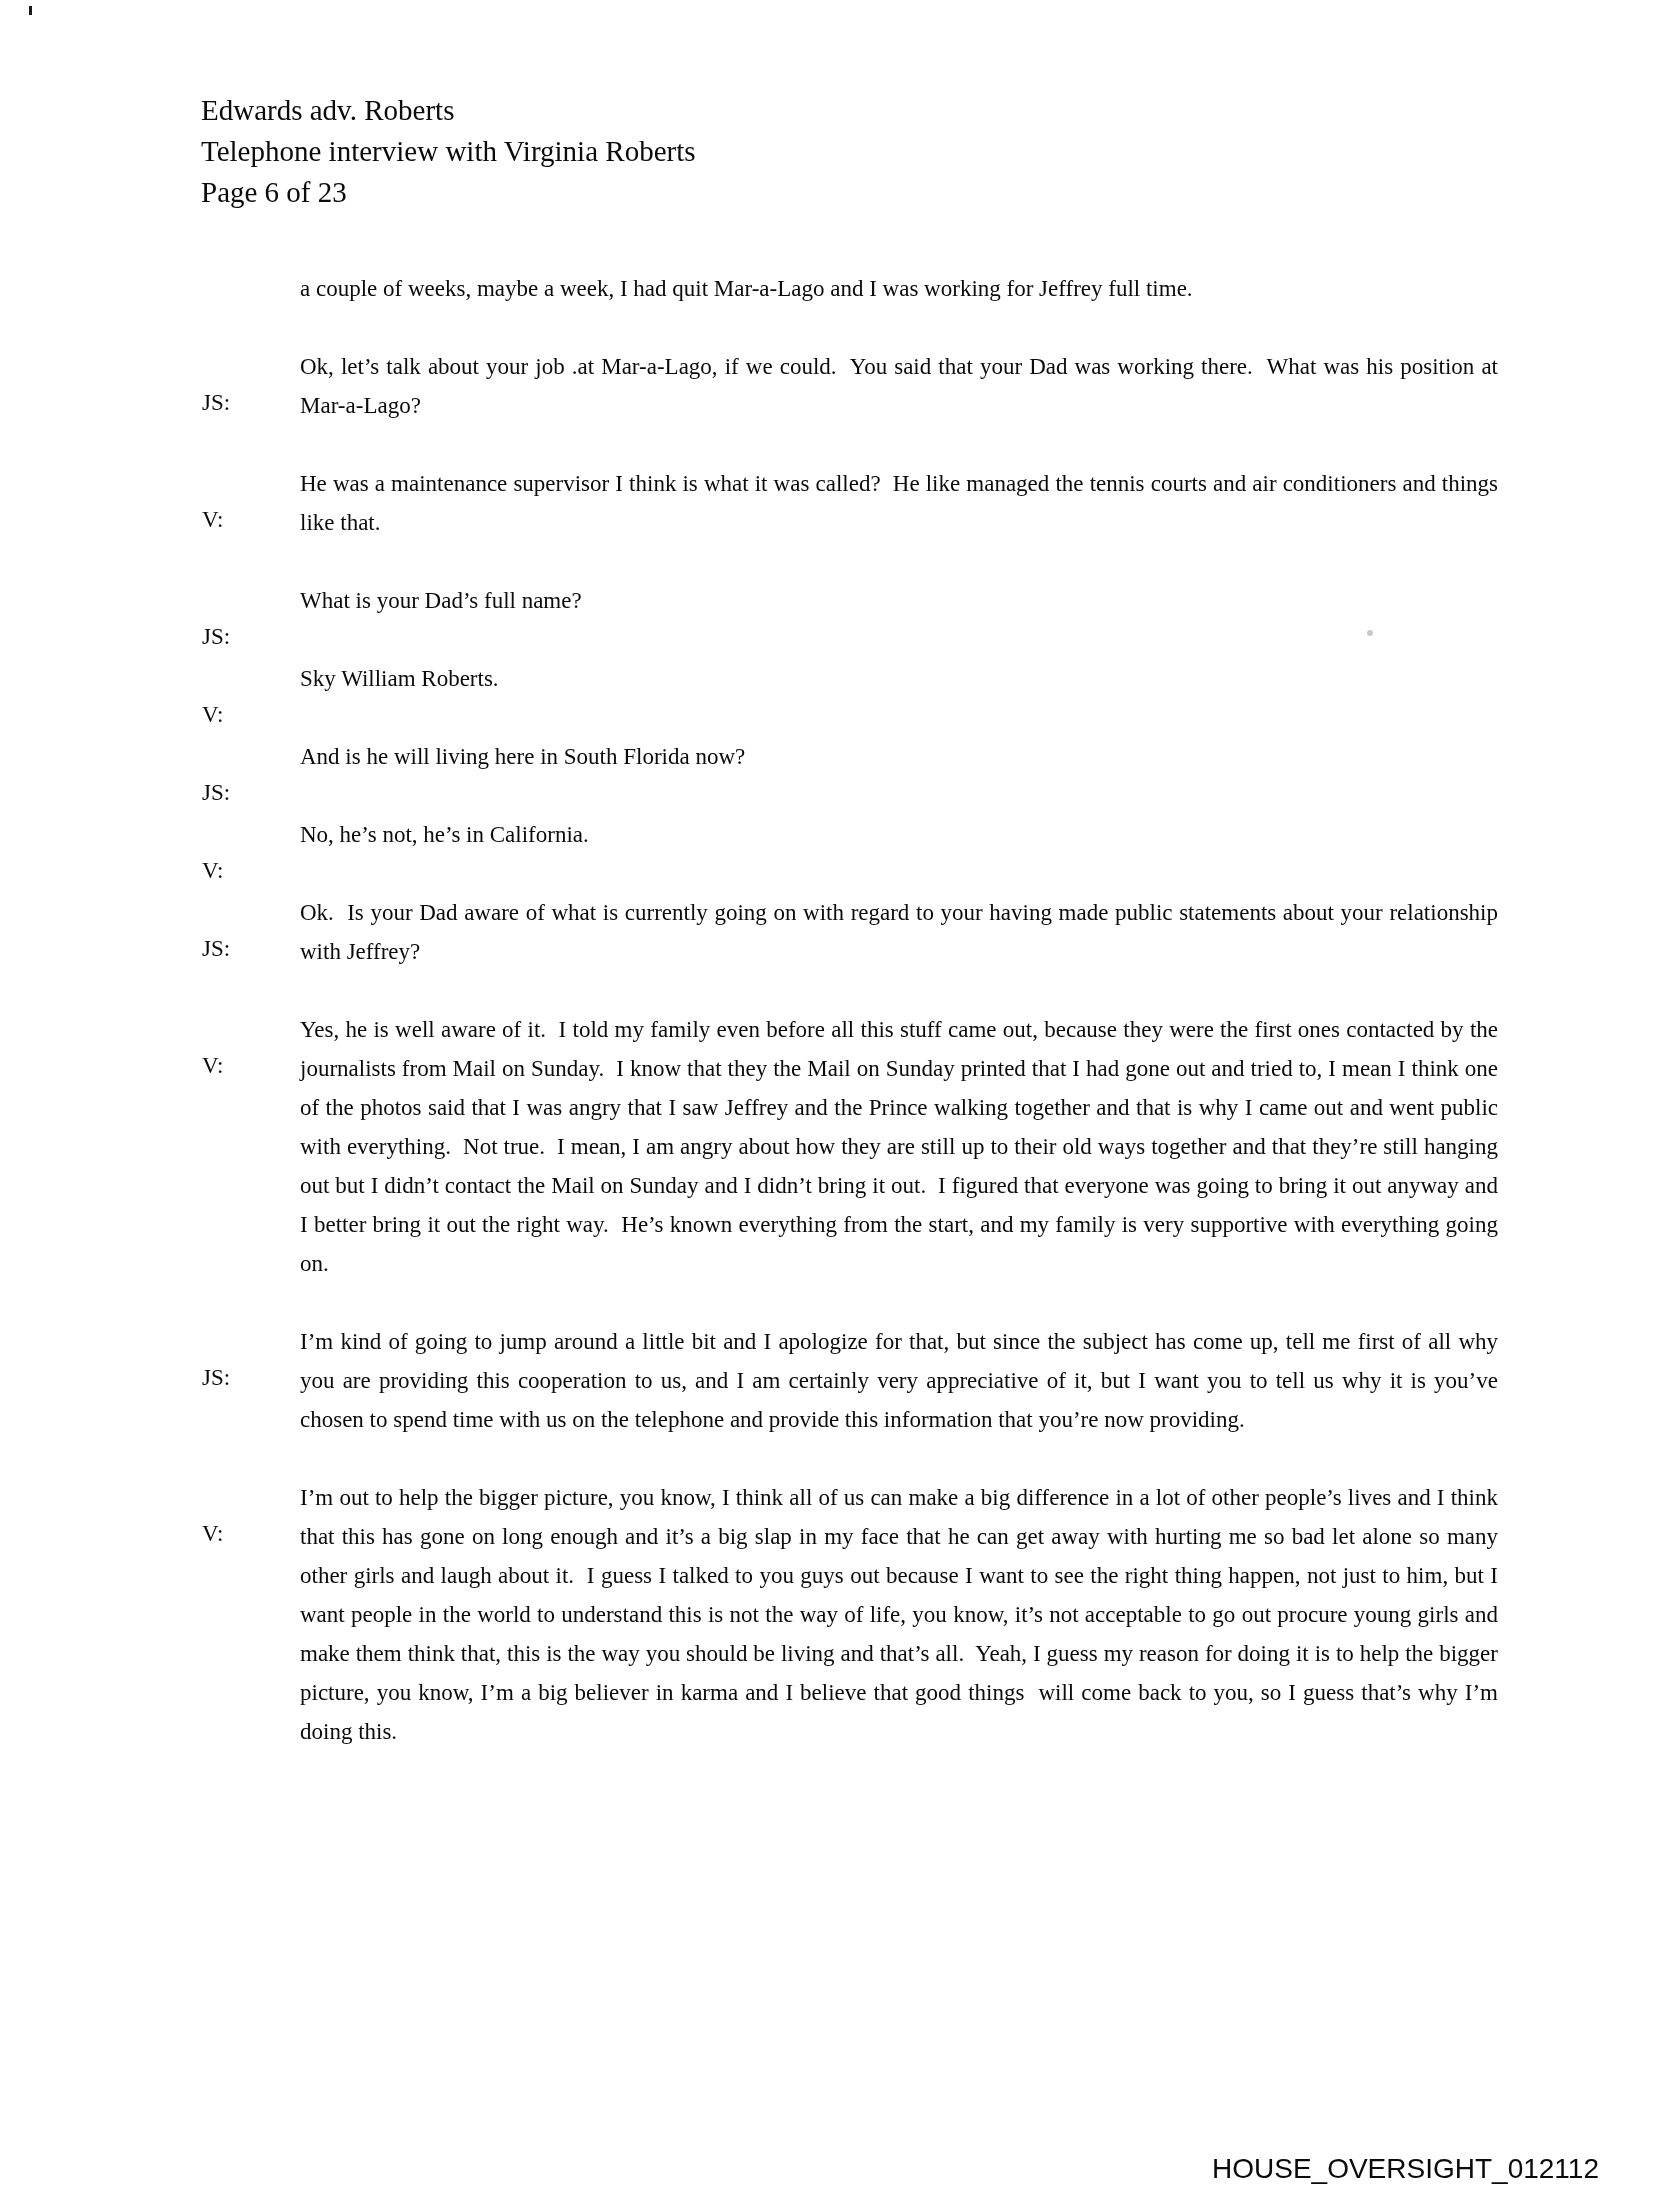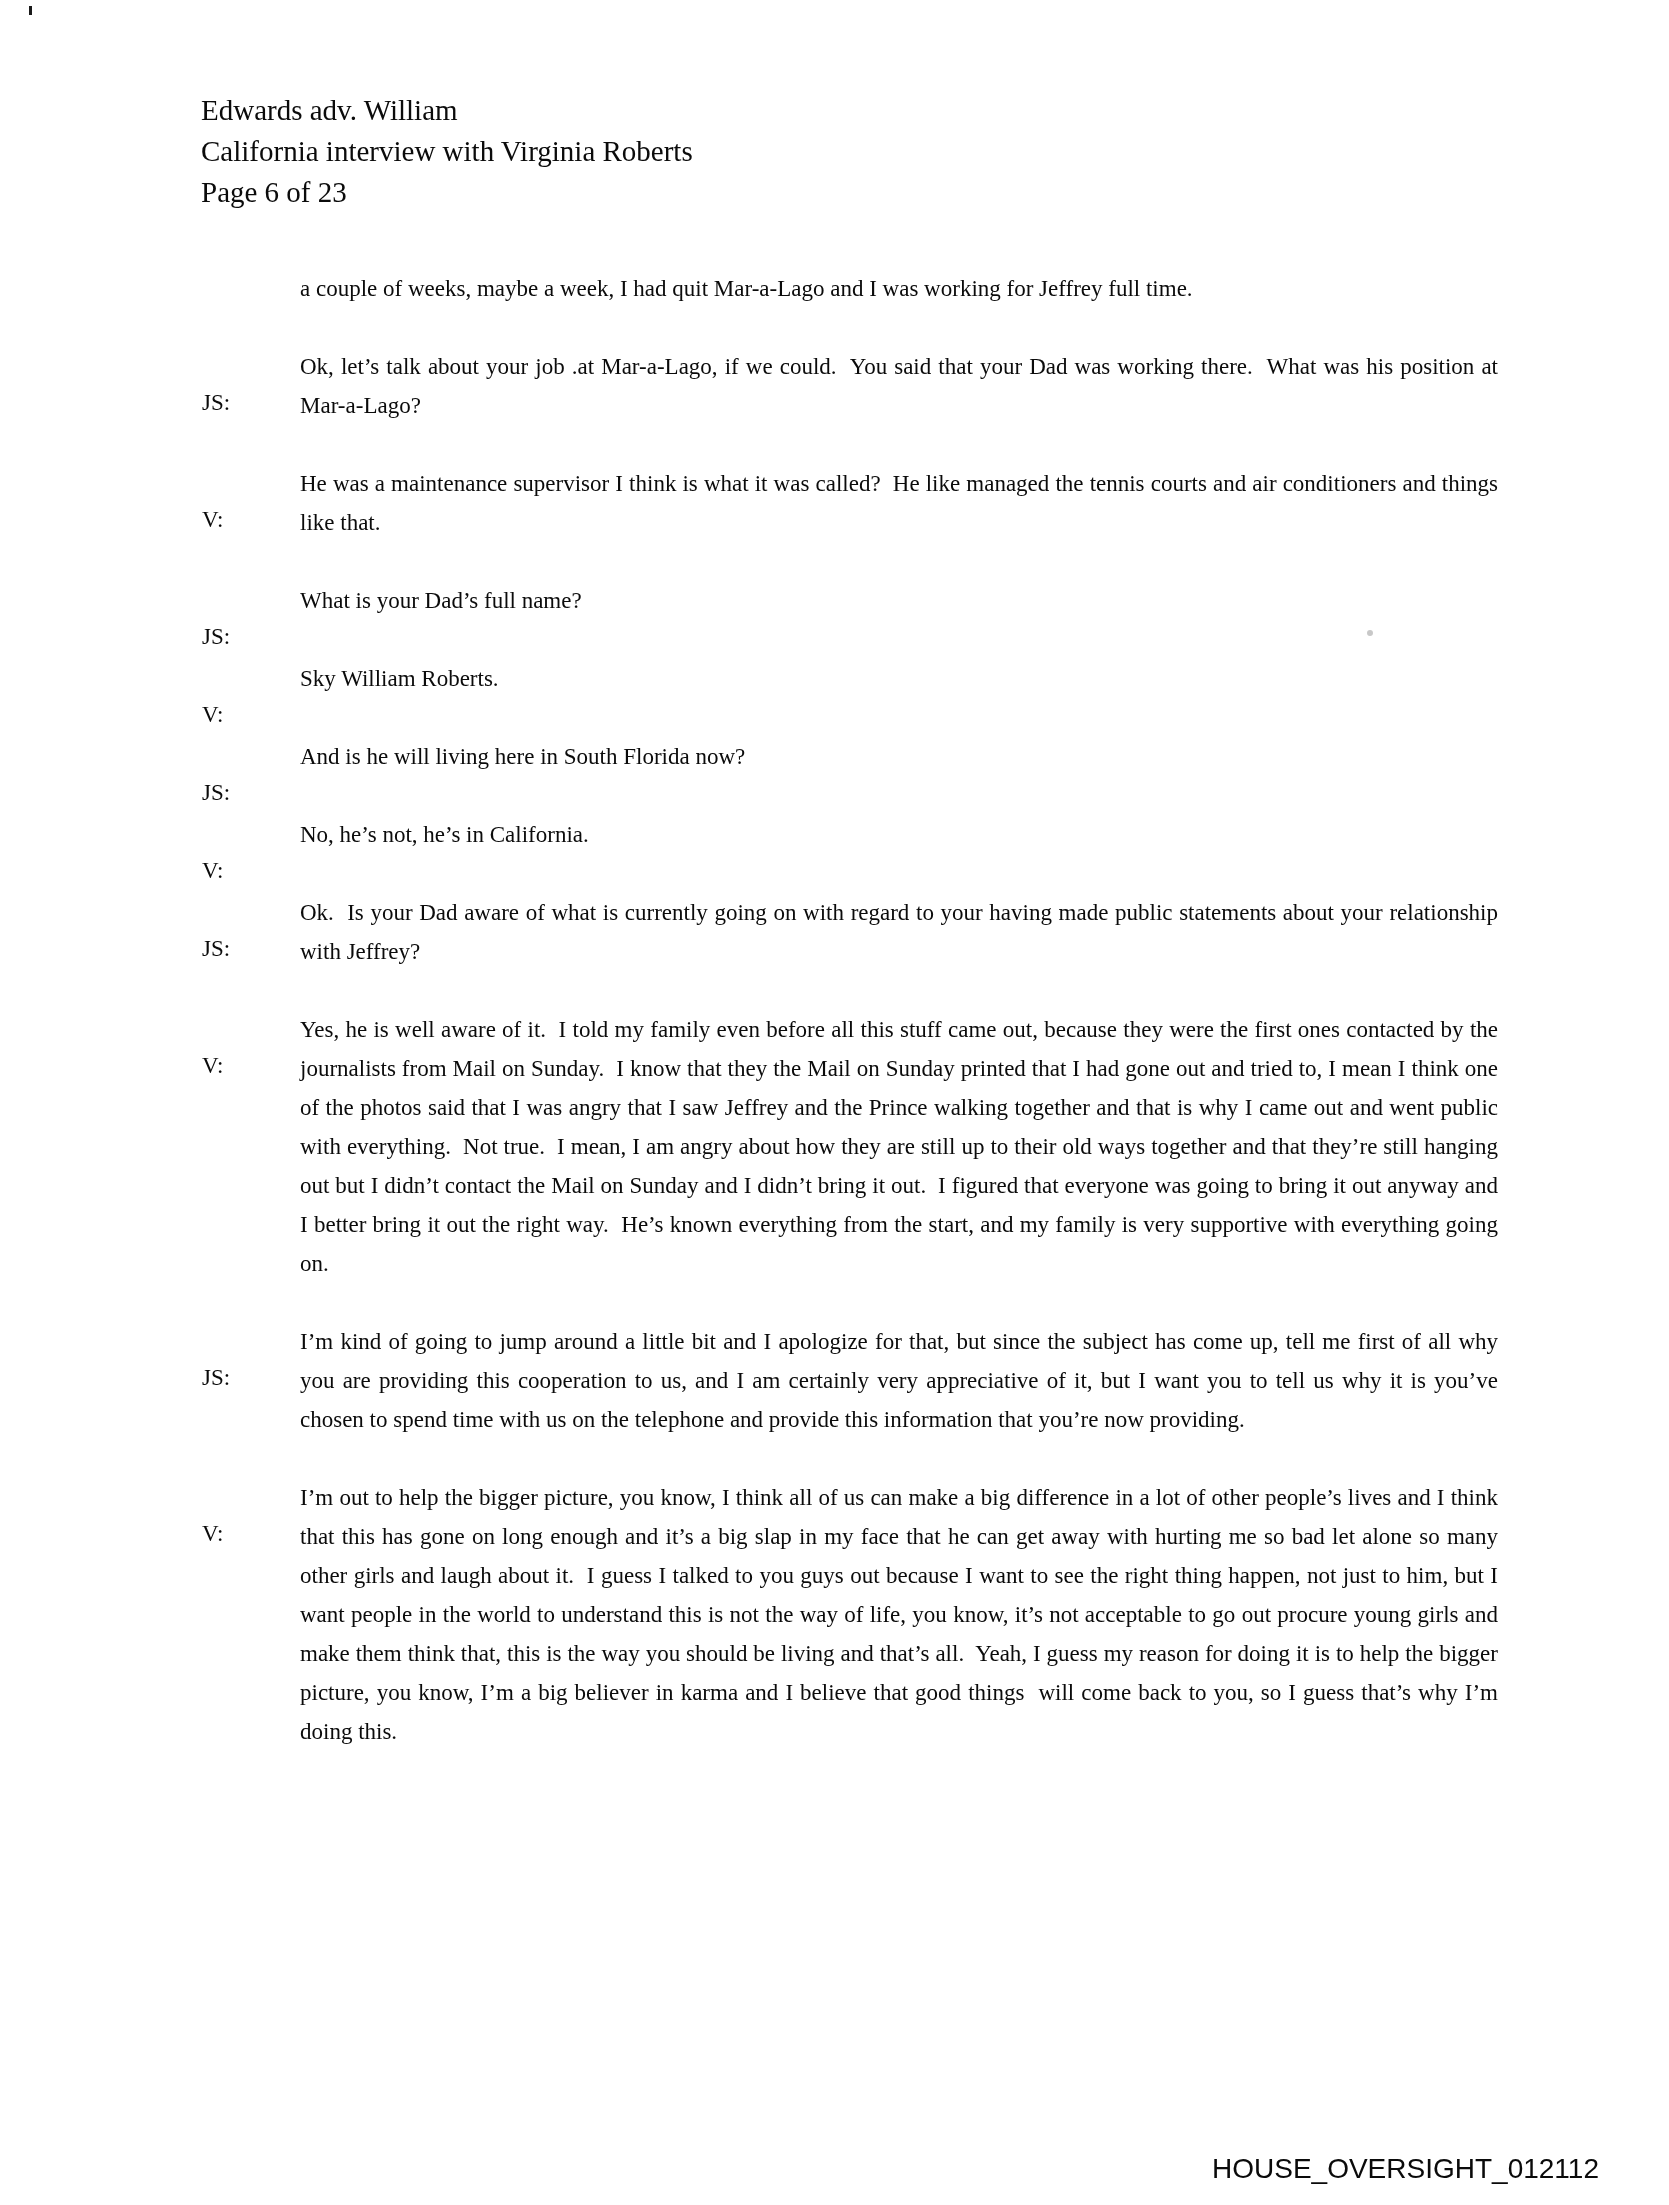--- a/index.html
+++ b/index.html
@@ -83,22 +83,22 @@
   }
 </style>
 </head>
 <body>
 
 <div class="page">
 
   <div class="tick-mark"></div>
 
   <header class="doc-header">
-    <div>Edwards adv. William</div>
-    <div>California interview with Virginia Roberts</div>
+    <div>Edwards adv. Roberts</div>
+    <div>Telephone interview with Virginia Roberts</div>
     <div>Page 6 of 23</div>
   </header>
 
   <main class="transcript">
 
     <div class="entry">
       <span class="speaker"></span>
       <span class="utterance">a couple of weeks, maybe a week, I had quit Mar-a-Lago and I was working for Jeffrey full time.</span>
     </div>
 

